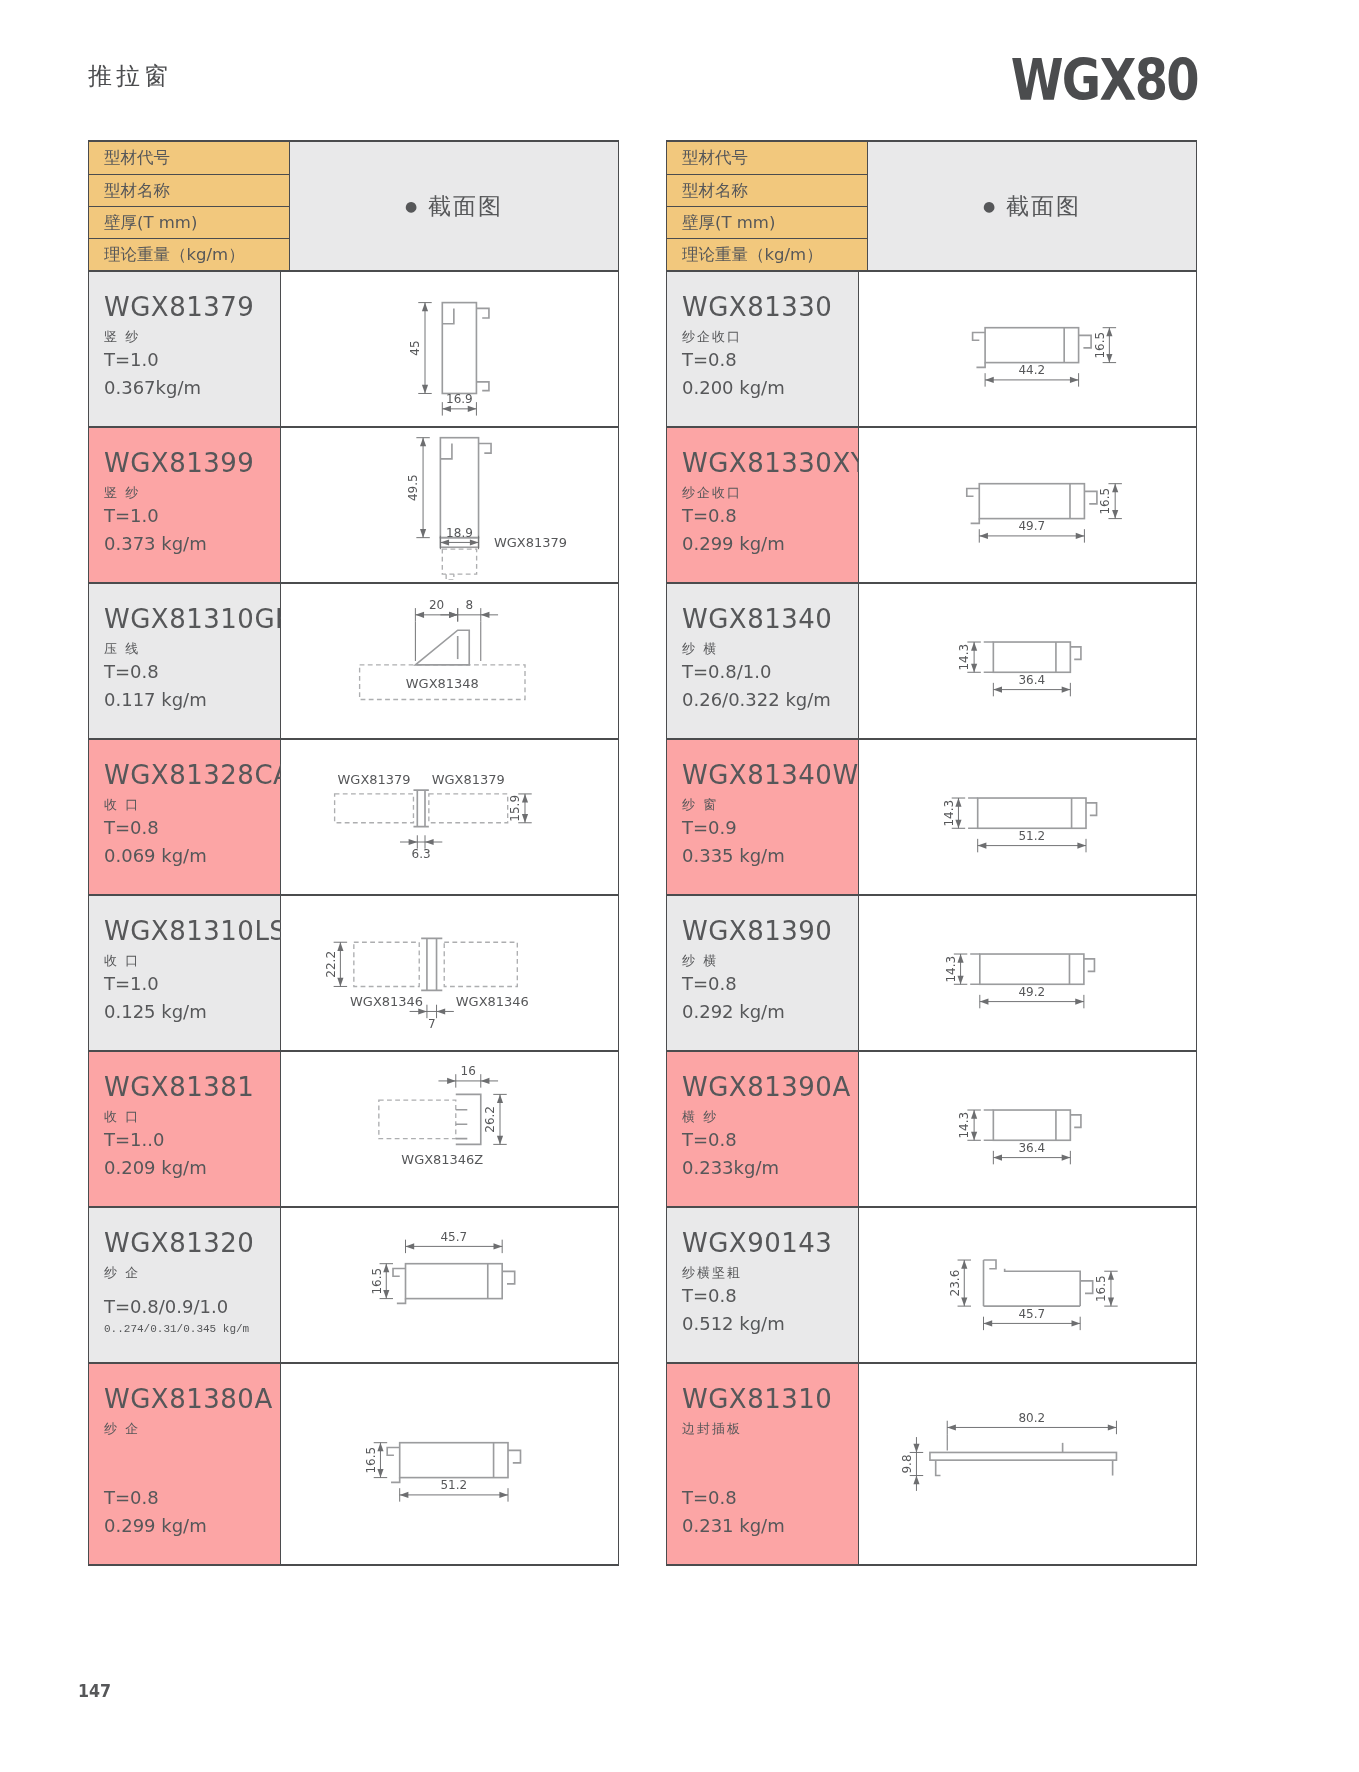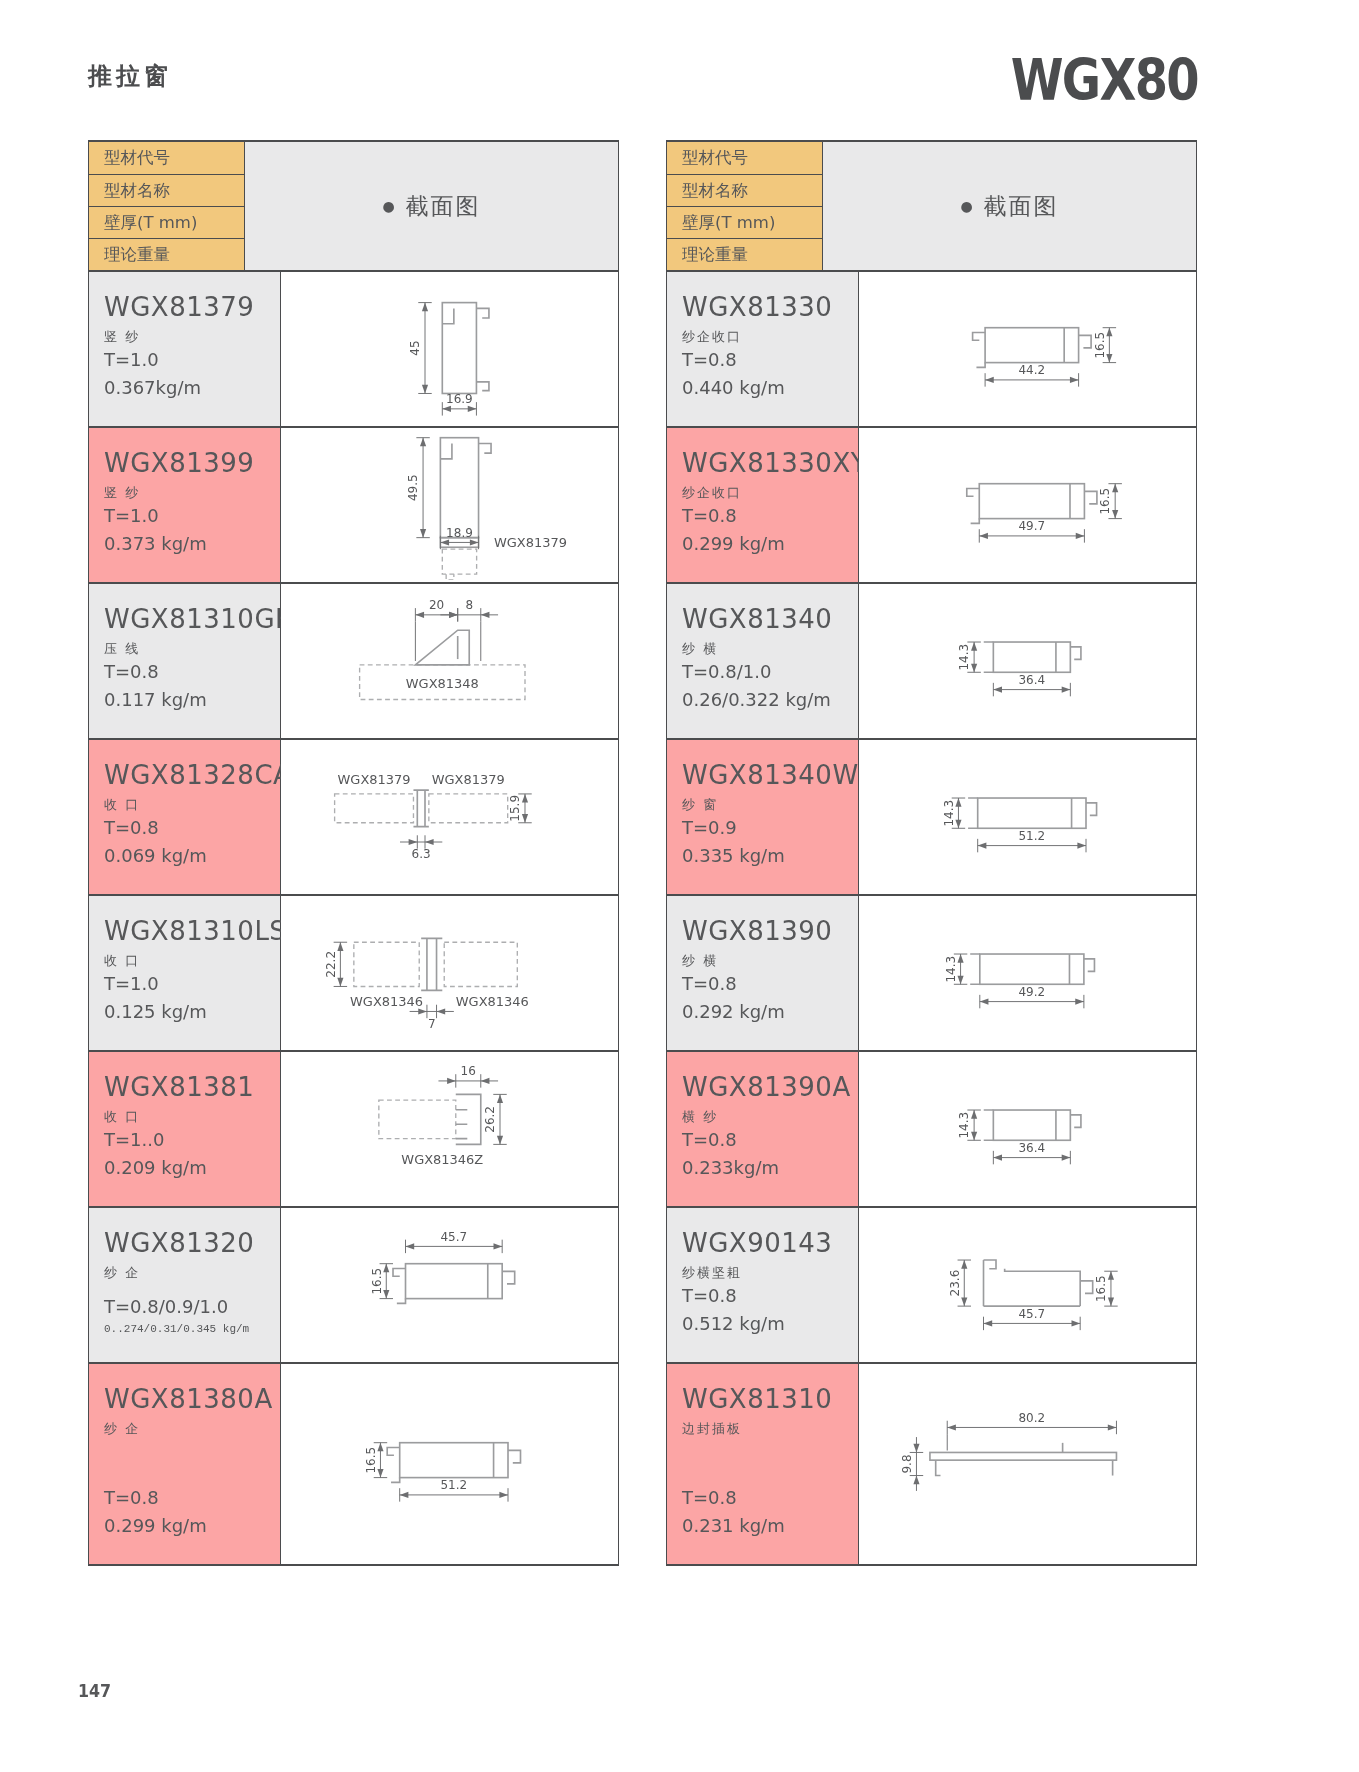--- a/index.html
+++ b/index.html
@@ -1,29 +1,29 @@
 <!DOCTYPE html>
 <html><head>
 <meta charset="utf-8">
 <style>
   * { box-sizing: border-box; margin: 0; padding: 0; }
   html,body { background:#ffffff; }
   body { font-family:"DejaVu Sans","Liberation Sans",sans-serif; color:#565759; }
   .page { position:relative; width:1359px; height:1772px; background:#fff; padding:50px 0 0 88px; }
 
   .page-header { width:1110px; display:flex; justify-content:space-between; align-items:flex-start; height:90px; }
-  .category-title { font-size:24px; letter-spacing:4px; color:#4c4d4f; margin-top:10px;font-weight:bold; }
+  .category-title { font-size:24px; letter-spacing:4px; color:#4c4d4f; margin-top:10px; }
   .series-title { font-size:57px; font-weight:bold; color:#4b4c4e; letter-spacing:-2px;
                   transform:scaleX(0.84); transform-origin:right top; line-height:1; margin-top:2px; }
 
   .tables { display:flex; gap:47px; }
   .ptable { width:531px; border-left:1.5px solid #4b4c4e; border-right:1.5px solid #4b4c4e; }
 
   .thead { display:flex; border-top:2px solid #4b4c4e; border-bottom:2px solid #4b4c4e; }
-  .thead-labels { width:156px; background:#f2c87d; border-right:1.5px solid #4b4c4e; }
+  .thead-labels { width:201px; background:#f2c87d; border-right:1.5px solid #4b4c4e; }
   .hlabel { height:32px; line-height:32px; padding-left:15px; font-size:16.5px; color:#565759; }
   .hlabel + .hlabel { border-top:1px solid #4b4c4e; }
   .thead-section { flex:1; background:#e9e9ea; display:flex; align-items:center; justify-content:center;
                    font-size:23px; color:#565759; letter-spacing:2px; }
   .bullet { font-size:14px; margin-right:9px; }
 
   .trow { display:flex; min-height:156px; border-bottom:2px solid #4b4c4e; }
   .trow:last-child { min-height:202px; }
   .cell-info { width:192px; background:#e9e9ea; border-right:1.5px solid #4b4c4e;
                padding:20px 10px 24px 15px; display:flex; flex-direction:column; }
@@ -329,21 +329,21 @@
             <span class="bullet">●</span>
             <span>截面图</span>
           </div>
         </div>
         <div class="trow">
           <div class="cell-info">
             <div class="code">WGX81330</div>
             <div class="pname">纱企收口</div>
             <div class="spec">
               <div class="thick">T=0.8</div>
-              <div class="weight">0.440 kg/m</div>
+              <div class="weight">0.200 kg/m</div>
             </div>
           </div>
           <div class="cell-diagram">
             <svg viewBox="0 0 320 156">
               <rect class="pf" x="115.38" y="55.849999999999994" width="97.24000000000001" height="36.300000000000004"></rect>
               <line class="pf" x1="197.62" y1="55.849999999999994" x2="197.62" y2="92.15"></line>
               <path class="pf" d="M115.38,60.849999999999994 h-13 v8 h7"></path>
               <path class="pf" d="M115.38,92.15 v5 h-9"></path>
               <path class="pf" d="M212.62,63.849999999999994 h13 v13 h-8"></path>
               <line class="dml" x1="237.62" y1="55.849999999999994" x2="251.62" y2="55.849999999999994"></line>

